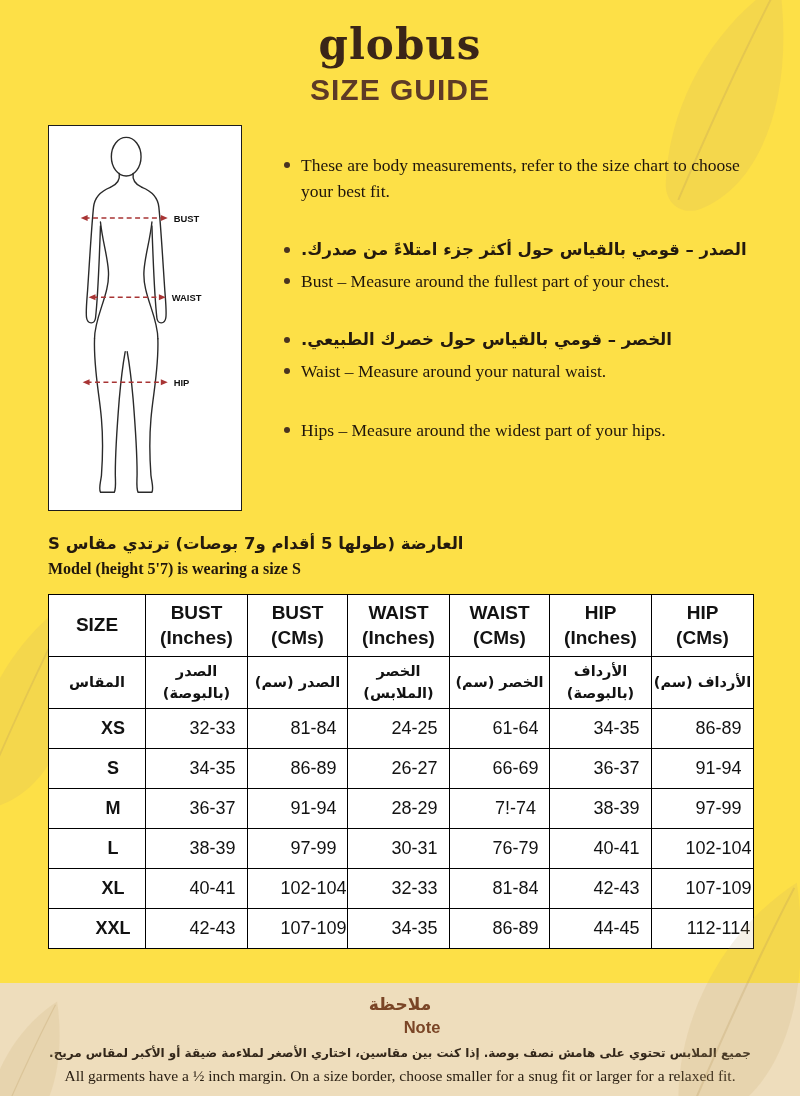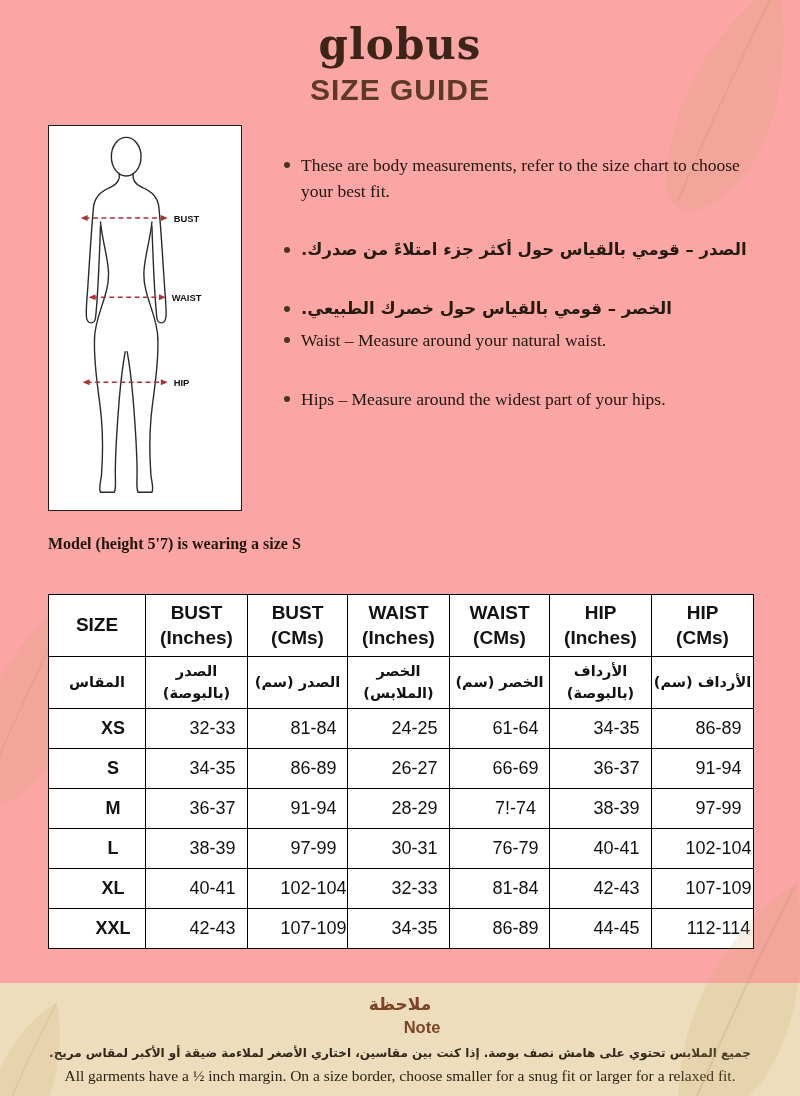--- a/index.html
+++ b/index.html
@@ -1,19 +1,19 @@
 <!DOCTYPE html>
 <html><head>
 <meta charset="utf-8">
 <style>
   * { margin:0; padding:0; box-sizing:border-box; }
   body { font-family:"DejaVu Sans", sans-serif; }
   .page {
     position:relative; width:800px; height:1096px;
-    background:#fca5a5; overflow:hidden;
+    background:#fde047; overflow:hidden;
   }
   .leaf { position:absolute; pointer-events:none; }
   .leaf path.blade { fill:rgba(199,166,108,0.16); }
   .leaf path.vein { fill:none; stroke:rgba(185,150,92,0.25); stroke-width:1.5; }
   .z1 { z-index:1; }
   .z2 { z-index:3; }
 
   .content { position:relative; z-index:2; width:100%; height:100%; }
 
   .logo {
@@ -144,20 +144,24 @@
           <span class="dot"></span>
           <span class="txt en-txt">These are body measurements, refer to the size chart to choose your best fit.</span>
         </div>
       </div>
 
       <div class="group">
         <div class="line">
           <span class="dot"></span>
           <span class="txt ar-txt" dir="rtl">الصدر – قومي بالقياس حول أكثر جزء امتلاءً من صدرك.</span>
         </div>
+        <div class="line">
+          <span class="dot"></span>
+          <span class="txt en-txt">Bust – Measure around the fullest part of your chest.</span>
+        </div>
       </div>
 
       <div class="group">
         <div class="line">
           <span class="dot"></span>
           <span class="txt ar-txt" dir="rtl">الخصر – قومي بالقياس حول خصرك الطبيعي.</span>
         </div>
         <div class="line">
           <span class="dot"></span>
           <span class="txt en-txt">Waist – Measure around your natural waist.</span>
@@ -167,20 +171,21 @@
       <div class="group">
         <div class="line">
           <span class="dot"></span>
           <span class="txt en-txt">Hips – Measure around the widest part of your hips.</span>
         </div>
       </div>
 
     </div>
 
     <div class="model-note">
+      <div><span class="model-ar" dir="rtl">العارضة (طولها 5 أقدام و7 بوصات) ترتدي مقاس S</span></div>
       <div class="model-en">Model (height 5'7) is wearing a size S</div>
     </div>
 
     <table class="size-table">
       <colgroup>
         <col style="width:97px">
           <col style="width:102px">
           <col style="width:100px">
         <col style="width:102px">
           <col style="width:100px">

